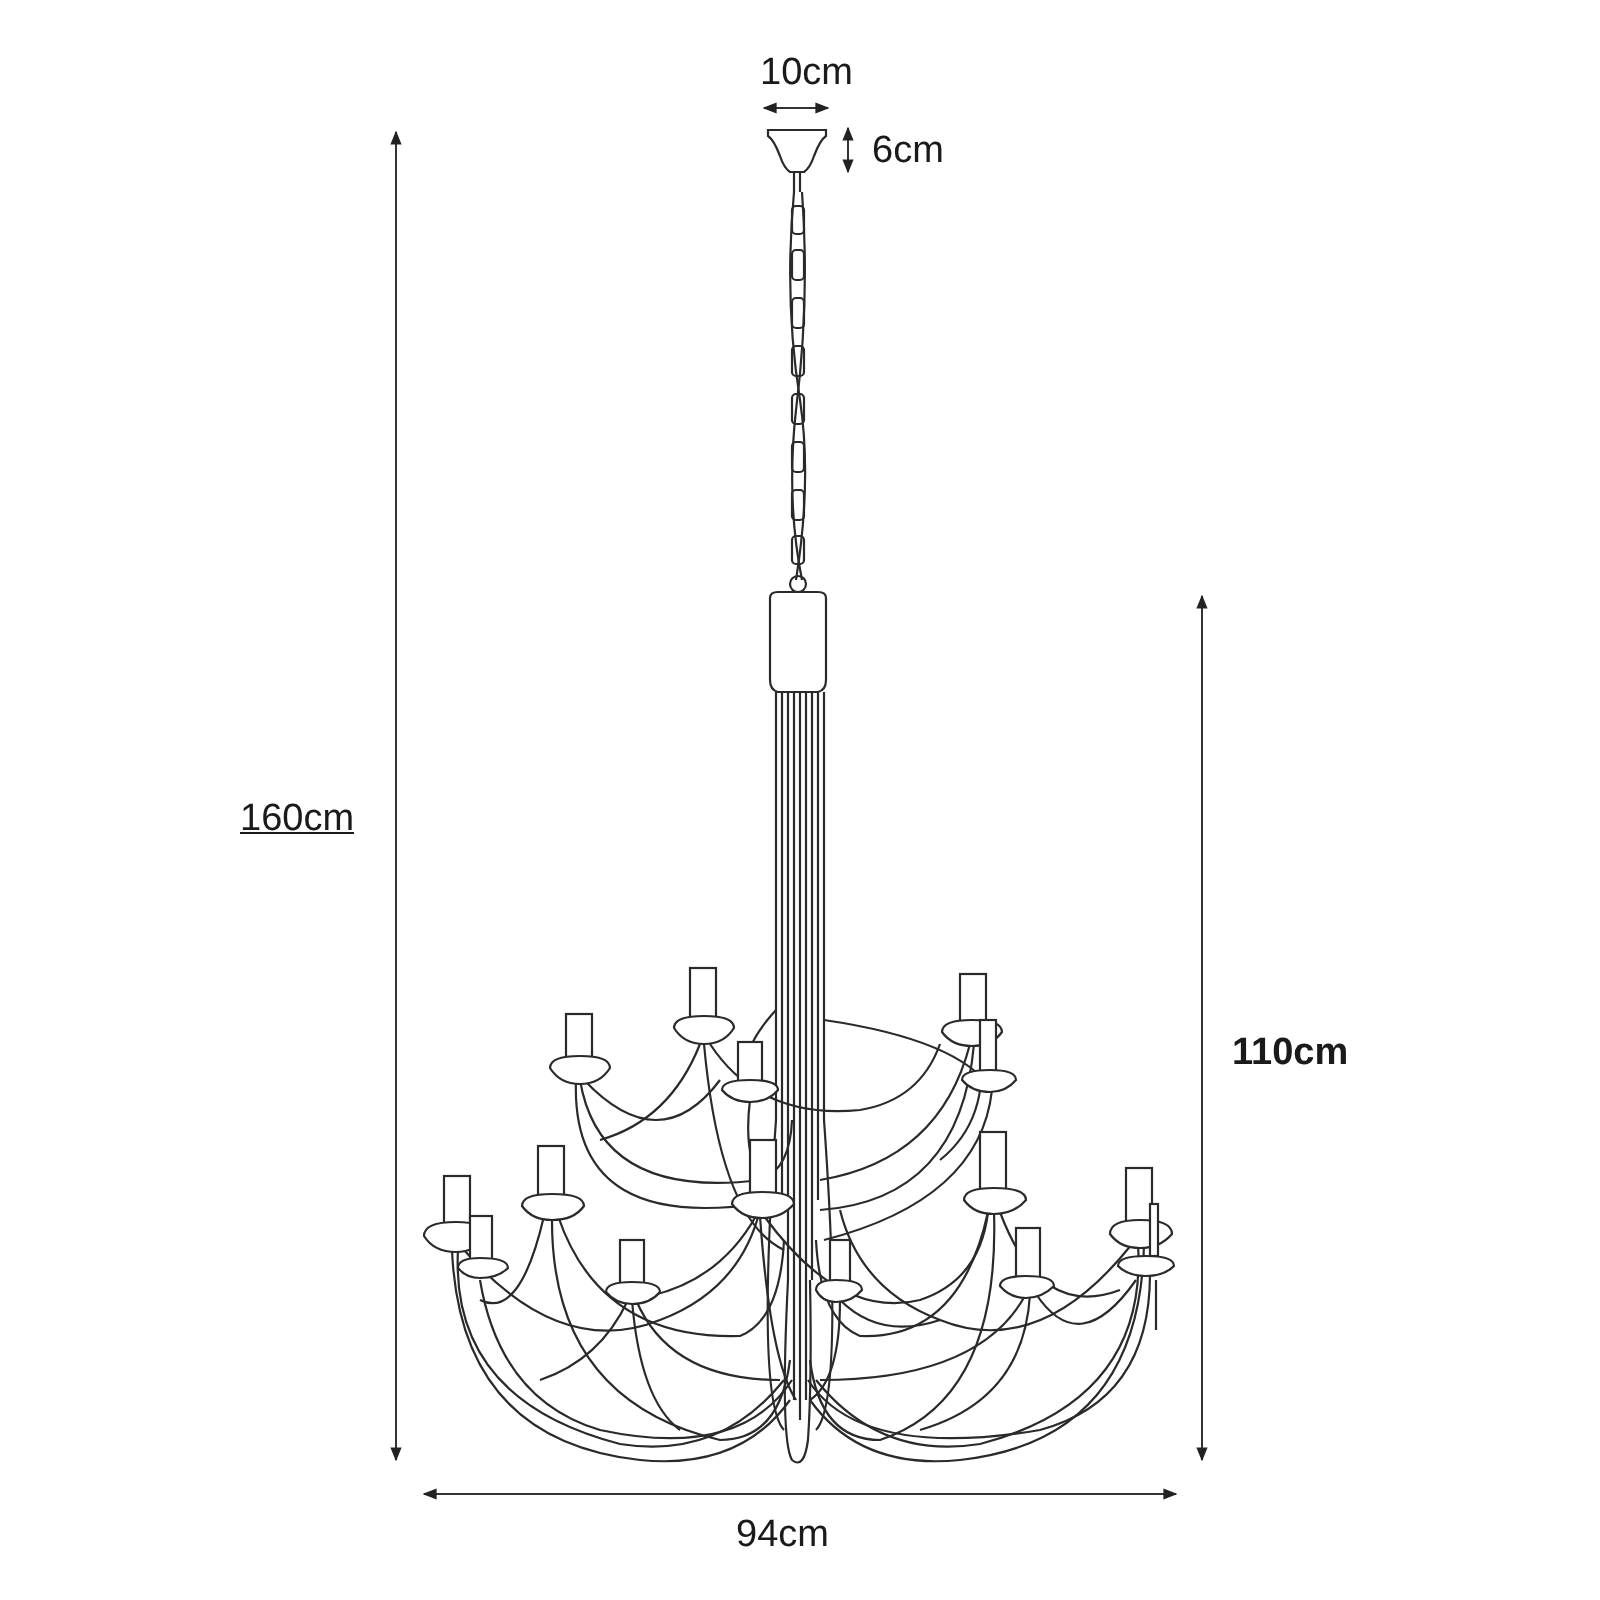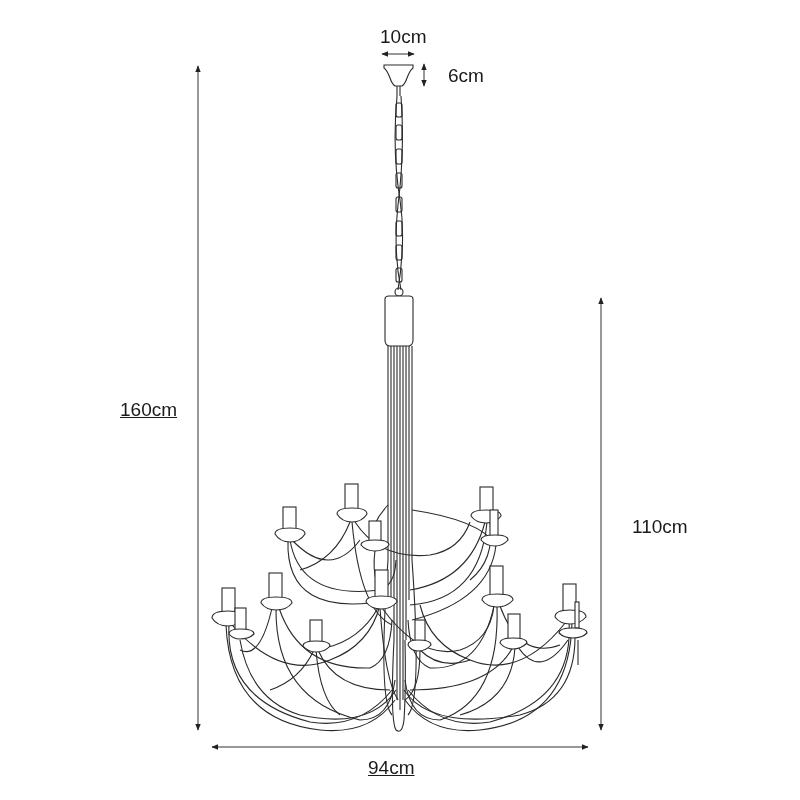--- a/index.html
+++ b/index.html
@@ -163,18 +163,18 @@
     <path class="cup" d="M500,643 Q500,638 513,638 Q527,638 527,643 Q521,649 513,649 Q505,649 500,643 Z"></path>
 
     <rect class="candle" x="563" y="584" width="13" height="29"></rect>
     <path class="cup" d="M555,617 Q555,610 570,610 Q586,610 586,617 Q580,624 570,624 Q560,624 555,617 Z"></path>
     <rect class="candle" x="575" y="602" width="4" height="26"></rect>
     <path class="cup" d="M559,633 Q559,628 573,628 Q587,628 587,633 Q582,638 573,638 Q564,638 559,633 Z"></path>
   </g>
 </svg>
 
 <div class="dim-label" style="left:380px; top:27px;">10cm</div>
-<div class="dim-label" style="left:448px; top:66px;">6cm</div>
+<div class="dim-label" style="left:436px; top:66px;">6cm</div>
 <div class="dim-label" style="left:120px; top:400px;text-decoration:underline;">160cm</div>
-<div class="dim-label" style="left:632px; top:517px;">110cm</div>
-<div class="dim-label" style="left:368px; top:758px;text-decoration:underline;">94cm</div>
+<div class="dim-label" style="left:616px; top:517px;font-weight:bold;">110cm</div>
+<div class="dim-label" style="left:368px; top:758px;">94cm</div>
 
 </div>
 
 </body></html>

